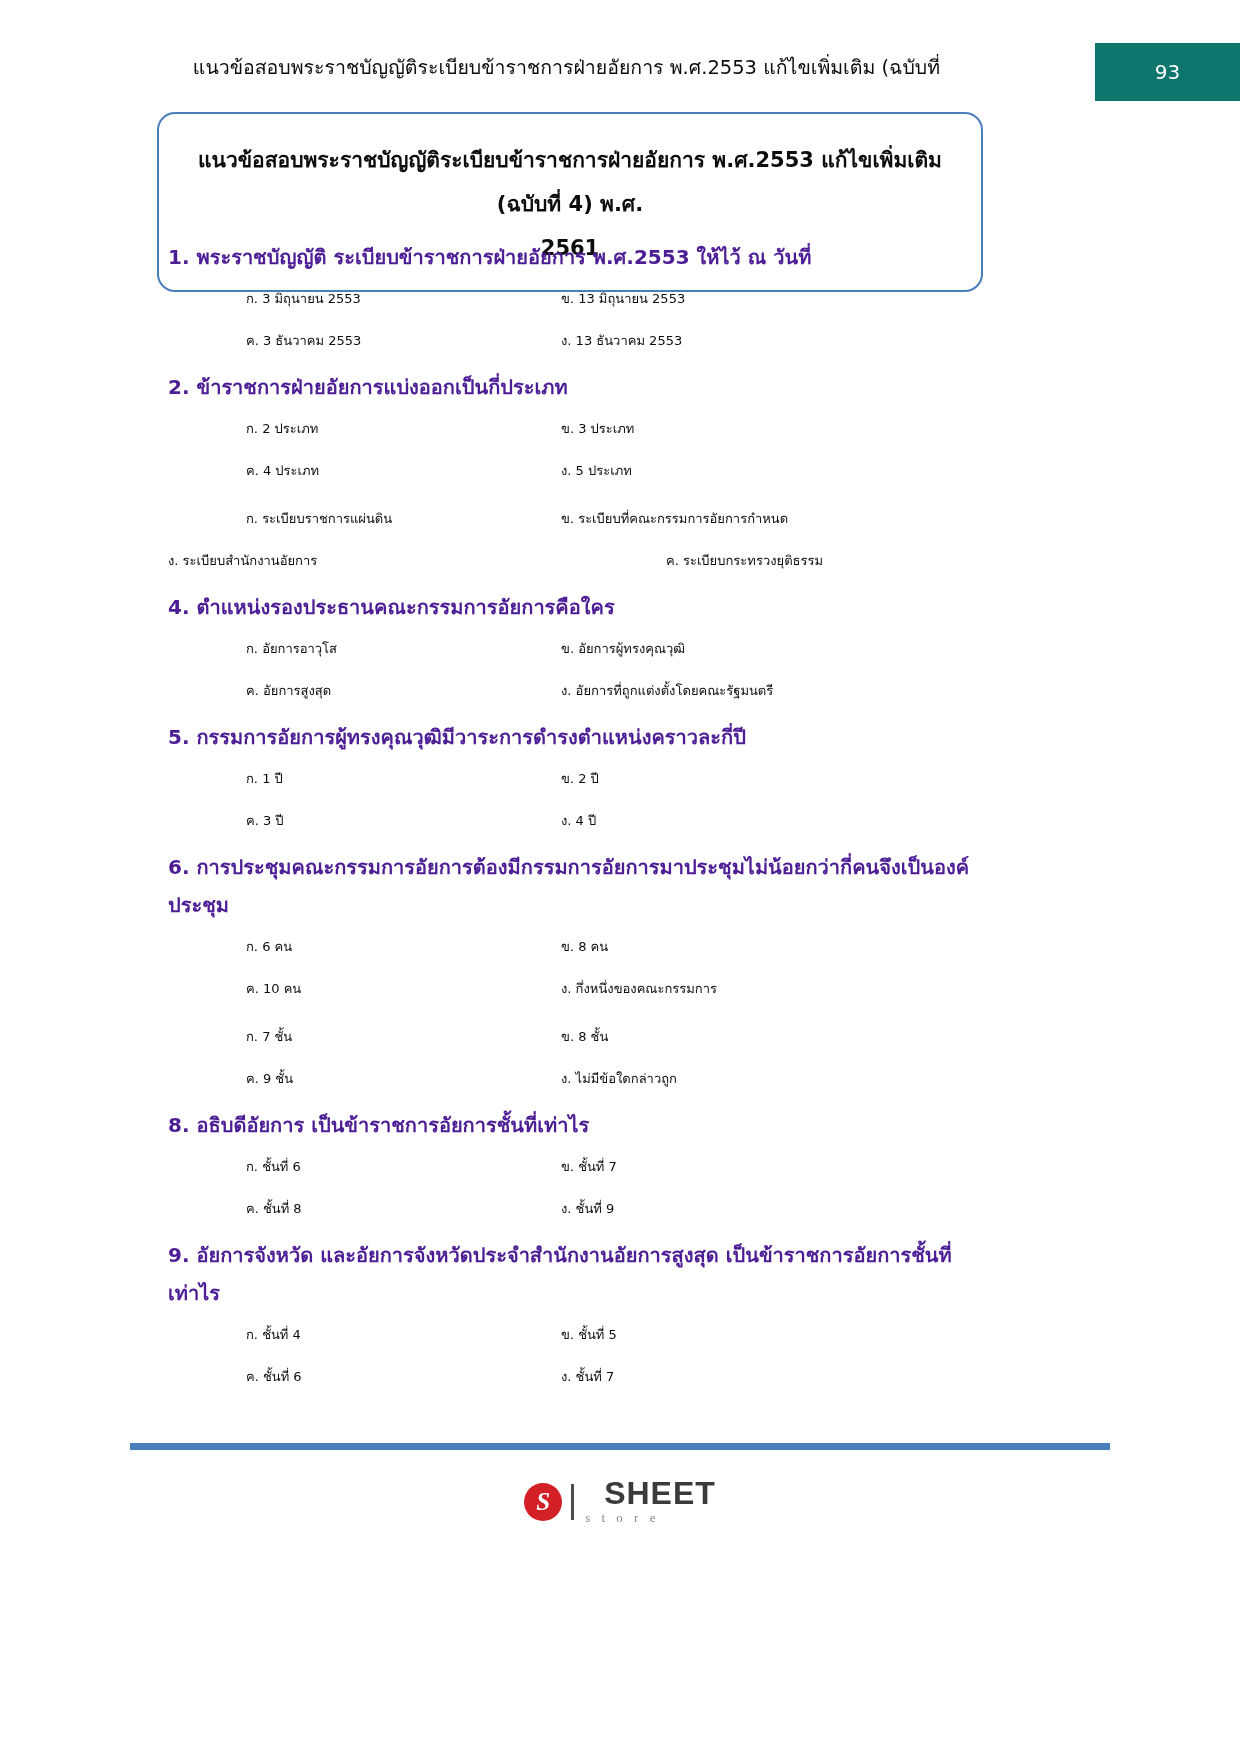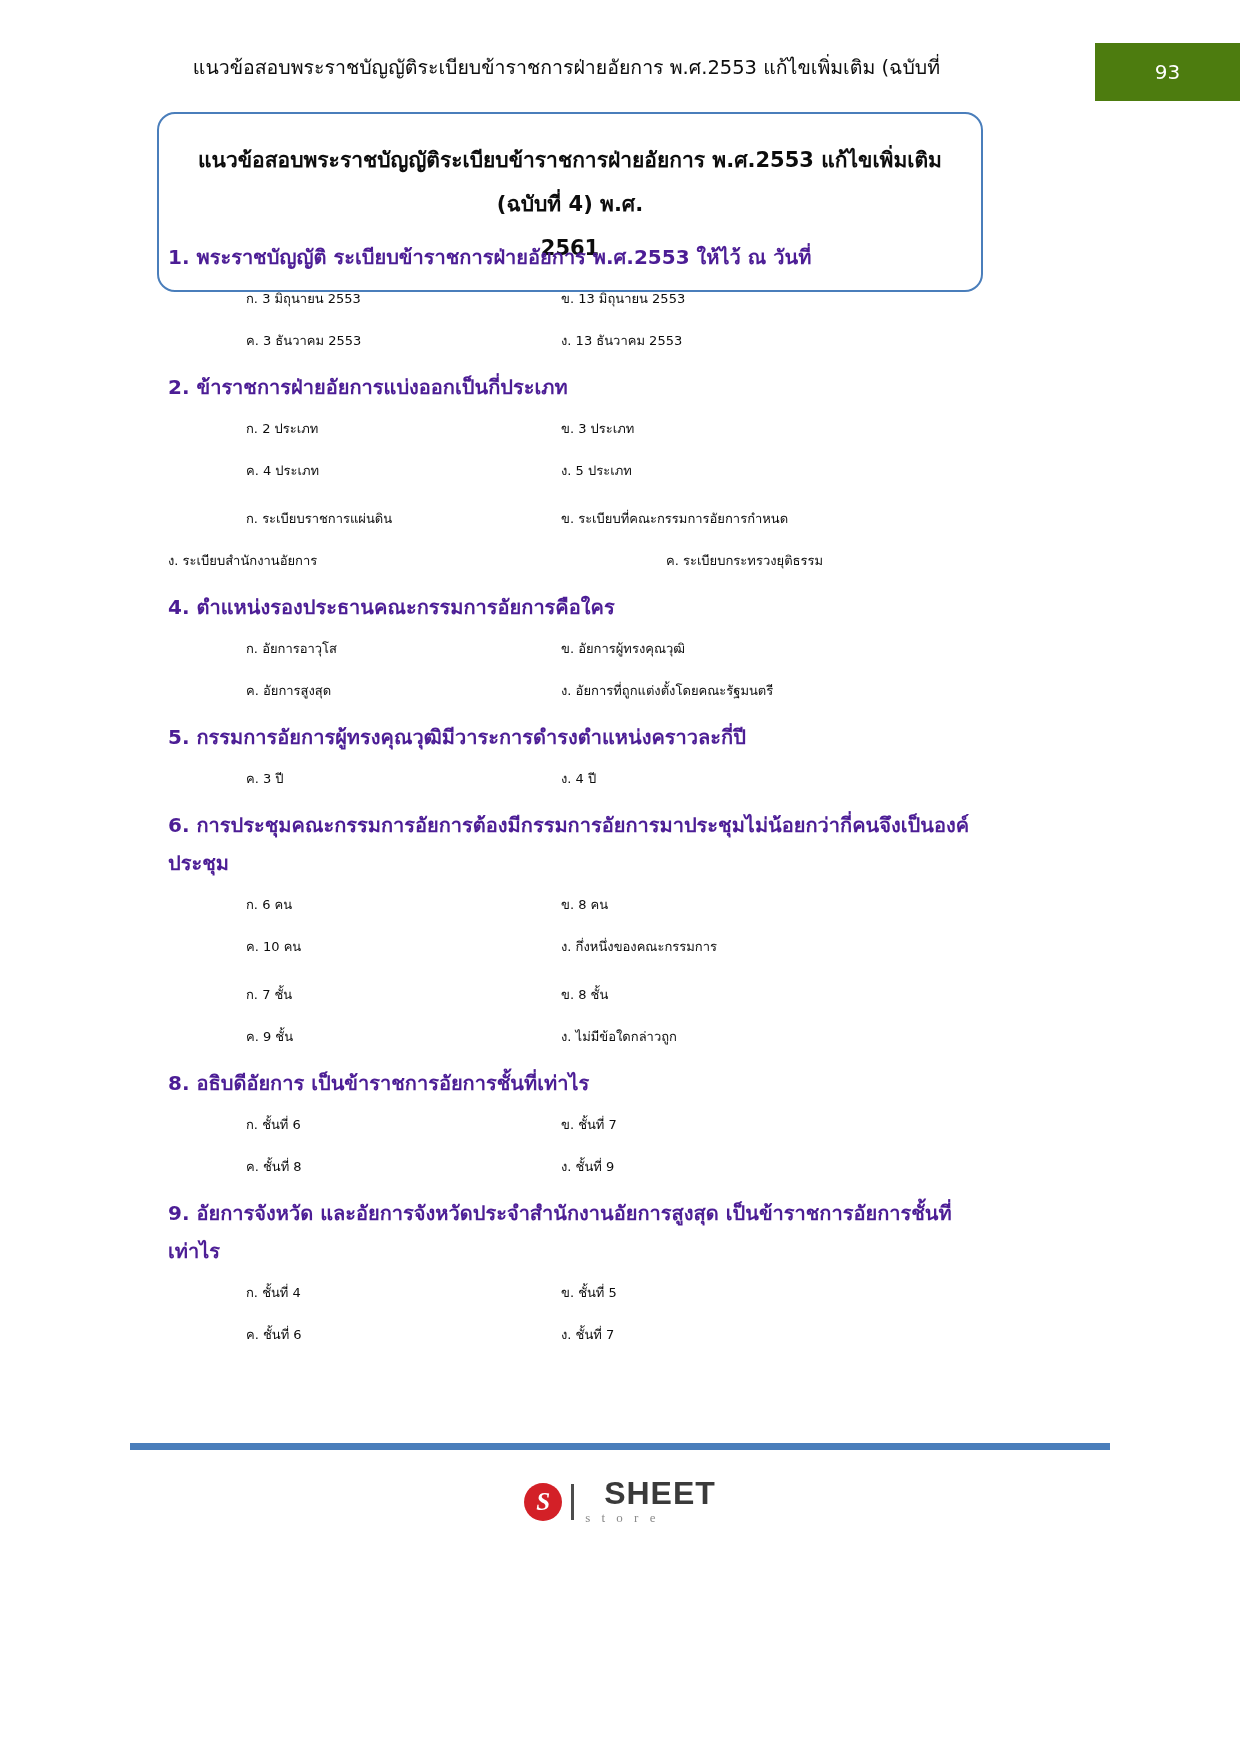--- a/index.html
+++ b/index.html
@@ -34,21 +34,21 @@
     line-height: 28px;
     white-space: nowrap;
     color: #0d0d0d;
   }
   .page-number-box {
     position: absolute;
     right: 0px;
     top: -5px;
     width: 145px;
     height: 58px;
-    background: #4d7c0f;
+    background: #0f766e;
     color: #ffffff;
     font-size: 20px;
     display: flex;
     align-items: center;
     justify-content: center;
   }
 
   
   .title-box {
     position: absolute;
@@ -222,20 +222,24 @@
         <span class="choice col-a">ค. อัยการสูงสุด</span>
         <span class="choice col-b">ง.  อัยการที่ถูกแต่งตั้งโดยคณะรัฐมนตรี</span>
       </div>
     </div>
   </div>
 
   <div>
     <p class="question">5.  กรรมการอัยการผู้ทรงคุณวุฒิมีวาระการดำรงตำแหน่งคราวละกี่ปี</p>
     <div class="choices">
       <div class="choice-row">
+        <span class="choice col-a">ก. 1 ปี</span>
+        <span class="choice col-b">ข. 2 ปี</span>
+      </div>
+      <div class="choice-row">
         <span class="choice col-a">ค. 3 ปี</span>
         <span class="choice col-b">ง.  4 ปี</span>
       </div>
     </div>
   </div>
 
   <div>
     <p class="question">
       <span>6.  การประชุมคณะกรรมการอัยการต้องมีกรรมการอัยการมาประชุมไม่น้อยกว่ากี่คนจึงเป็นองค์</span>
       <span class="qline2">ประชุม</span>

